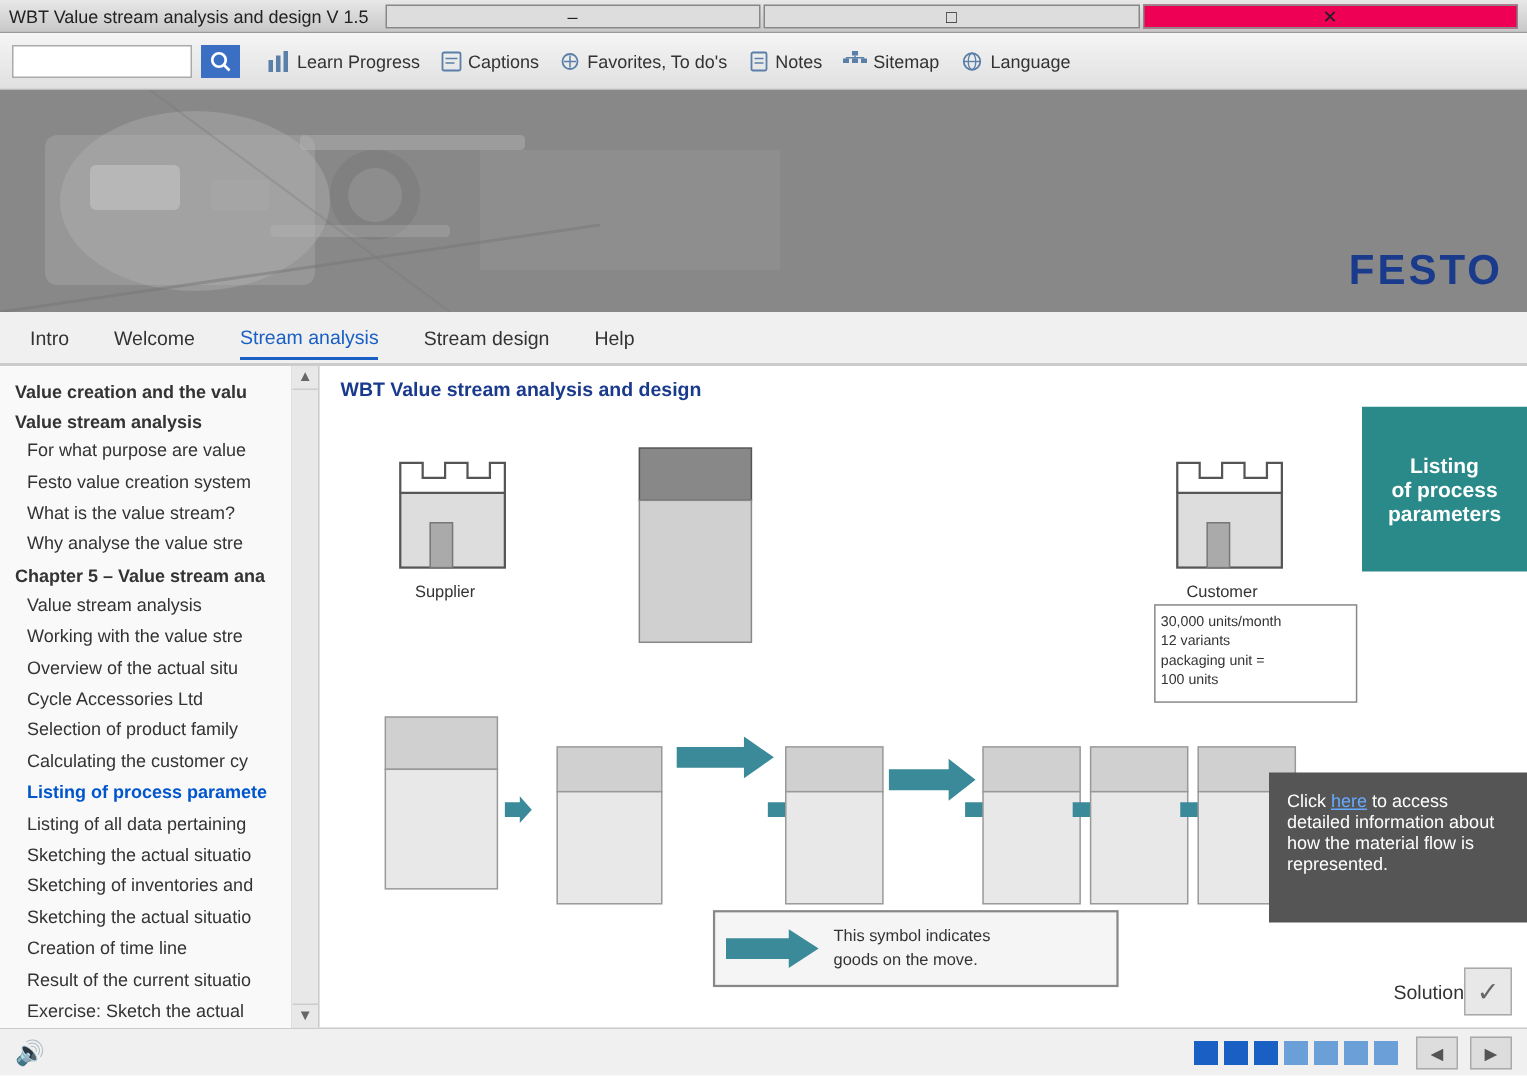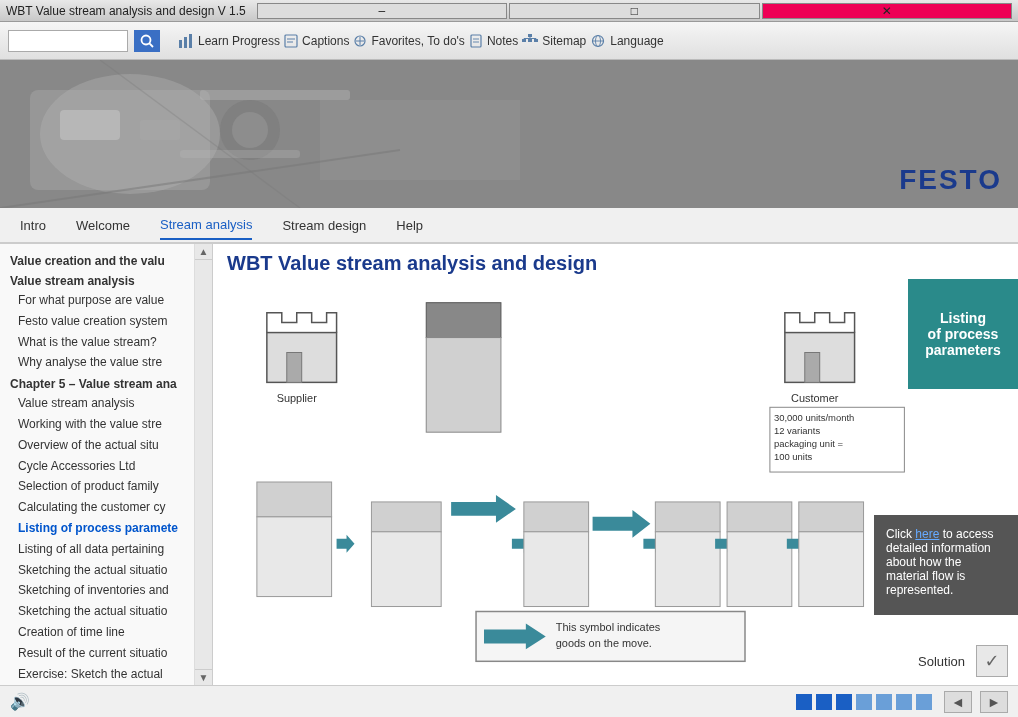--- a/index.html
+++ b/index.html
@@ -40,21 +40,21 @@
       height: 22px;
       background: #3a6fc4;
       border: none;
       cursor: pointer;
       display: flex; align-items: center; justify-content: center;
     }
     .toolbar-nav {
       display: flex;
       align-items: center;
       margin-left: 12px;
-      gap: 4px;
+      gap: 14px;
       flex: 1;
     }
     .toolbar-nav-item {
       display: flex;
       align-items: center;
       gap: 4px;
       font-size: 12px;
       color: #333;
       cursor: pointer;
       text-decoration: none;
@@ -130,21 +130,21 @@
     }
 
     
     #page-header {
       padding: 8px 14px 4px;
       display: flex;
       align-items: baseline;
       gap: 10px;
       flex-wrap: wrap;
     }
-    #page-title { font-size: 20px; font-weight: bold; color: #1a3a8c; }
+    #page-title { font-size: 13px; font-weight: bold; color: #1a3a8c; }
     #breadcrumb { font-size: 11px; color: #666; }
 
     
     #diagram-area {
       flex: 1;
       padding: 8px 14px;
       overflow: hidden;
       position: relative;
     }
 
@@ -208,21 +208,21 @@
       cursor: pointer;
       font-size: 14px;
       color: #555;
     }
     .solution-btn {
       position: absolute;
       right: 10px;
       bottom: 8px;
       display: flex;
       align-items: center;
-      gap: 11px;
+      gap: 0;
     }
     .solution-label { font-size: 13px; color: #333; }
     .solution-check {
       width: 32px; height: 32px;
       background: #e8e8e8;
       border: 1px solid #aaa;
       display: flex; align-items: center; justify-content: center;
       font-size: 18px;
       color: #666;
       cursor: pointer;
@@ -462,21 +462,21 @@
       </svg>
 
       
       <div class="info-panel-teal">
         <span style="white-space: pre-line;">Listing
 of process
 parameters</span>
       </div>
 
       
-      <div class="info-panel-dark" style="right:0;bottom:70px;width:144px;background:#555;color:#fff;font-size:12px;padding:12px;position:absolute;">
+      <div class="info-panel-dark" style="right:0;bottom:70px;width:172px;background:#555;color:#fff;font-size:12px;padding:12px;position:absolute;">
         <span>Click </span><a style="color:#6af;text-decoration:underline;cursor:pointer;">here</a><span> to access detailed information about how the material flow is represented.</span>
       </div>
 
       
       <div class="solution-btn">
         <span class="solution-label">Solution</span>
         <div class="solution-check">✓</div>
       </div>
 
     </div>

